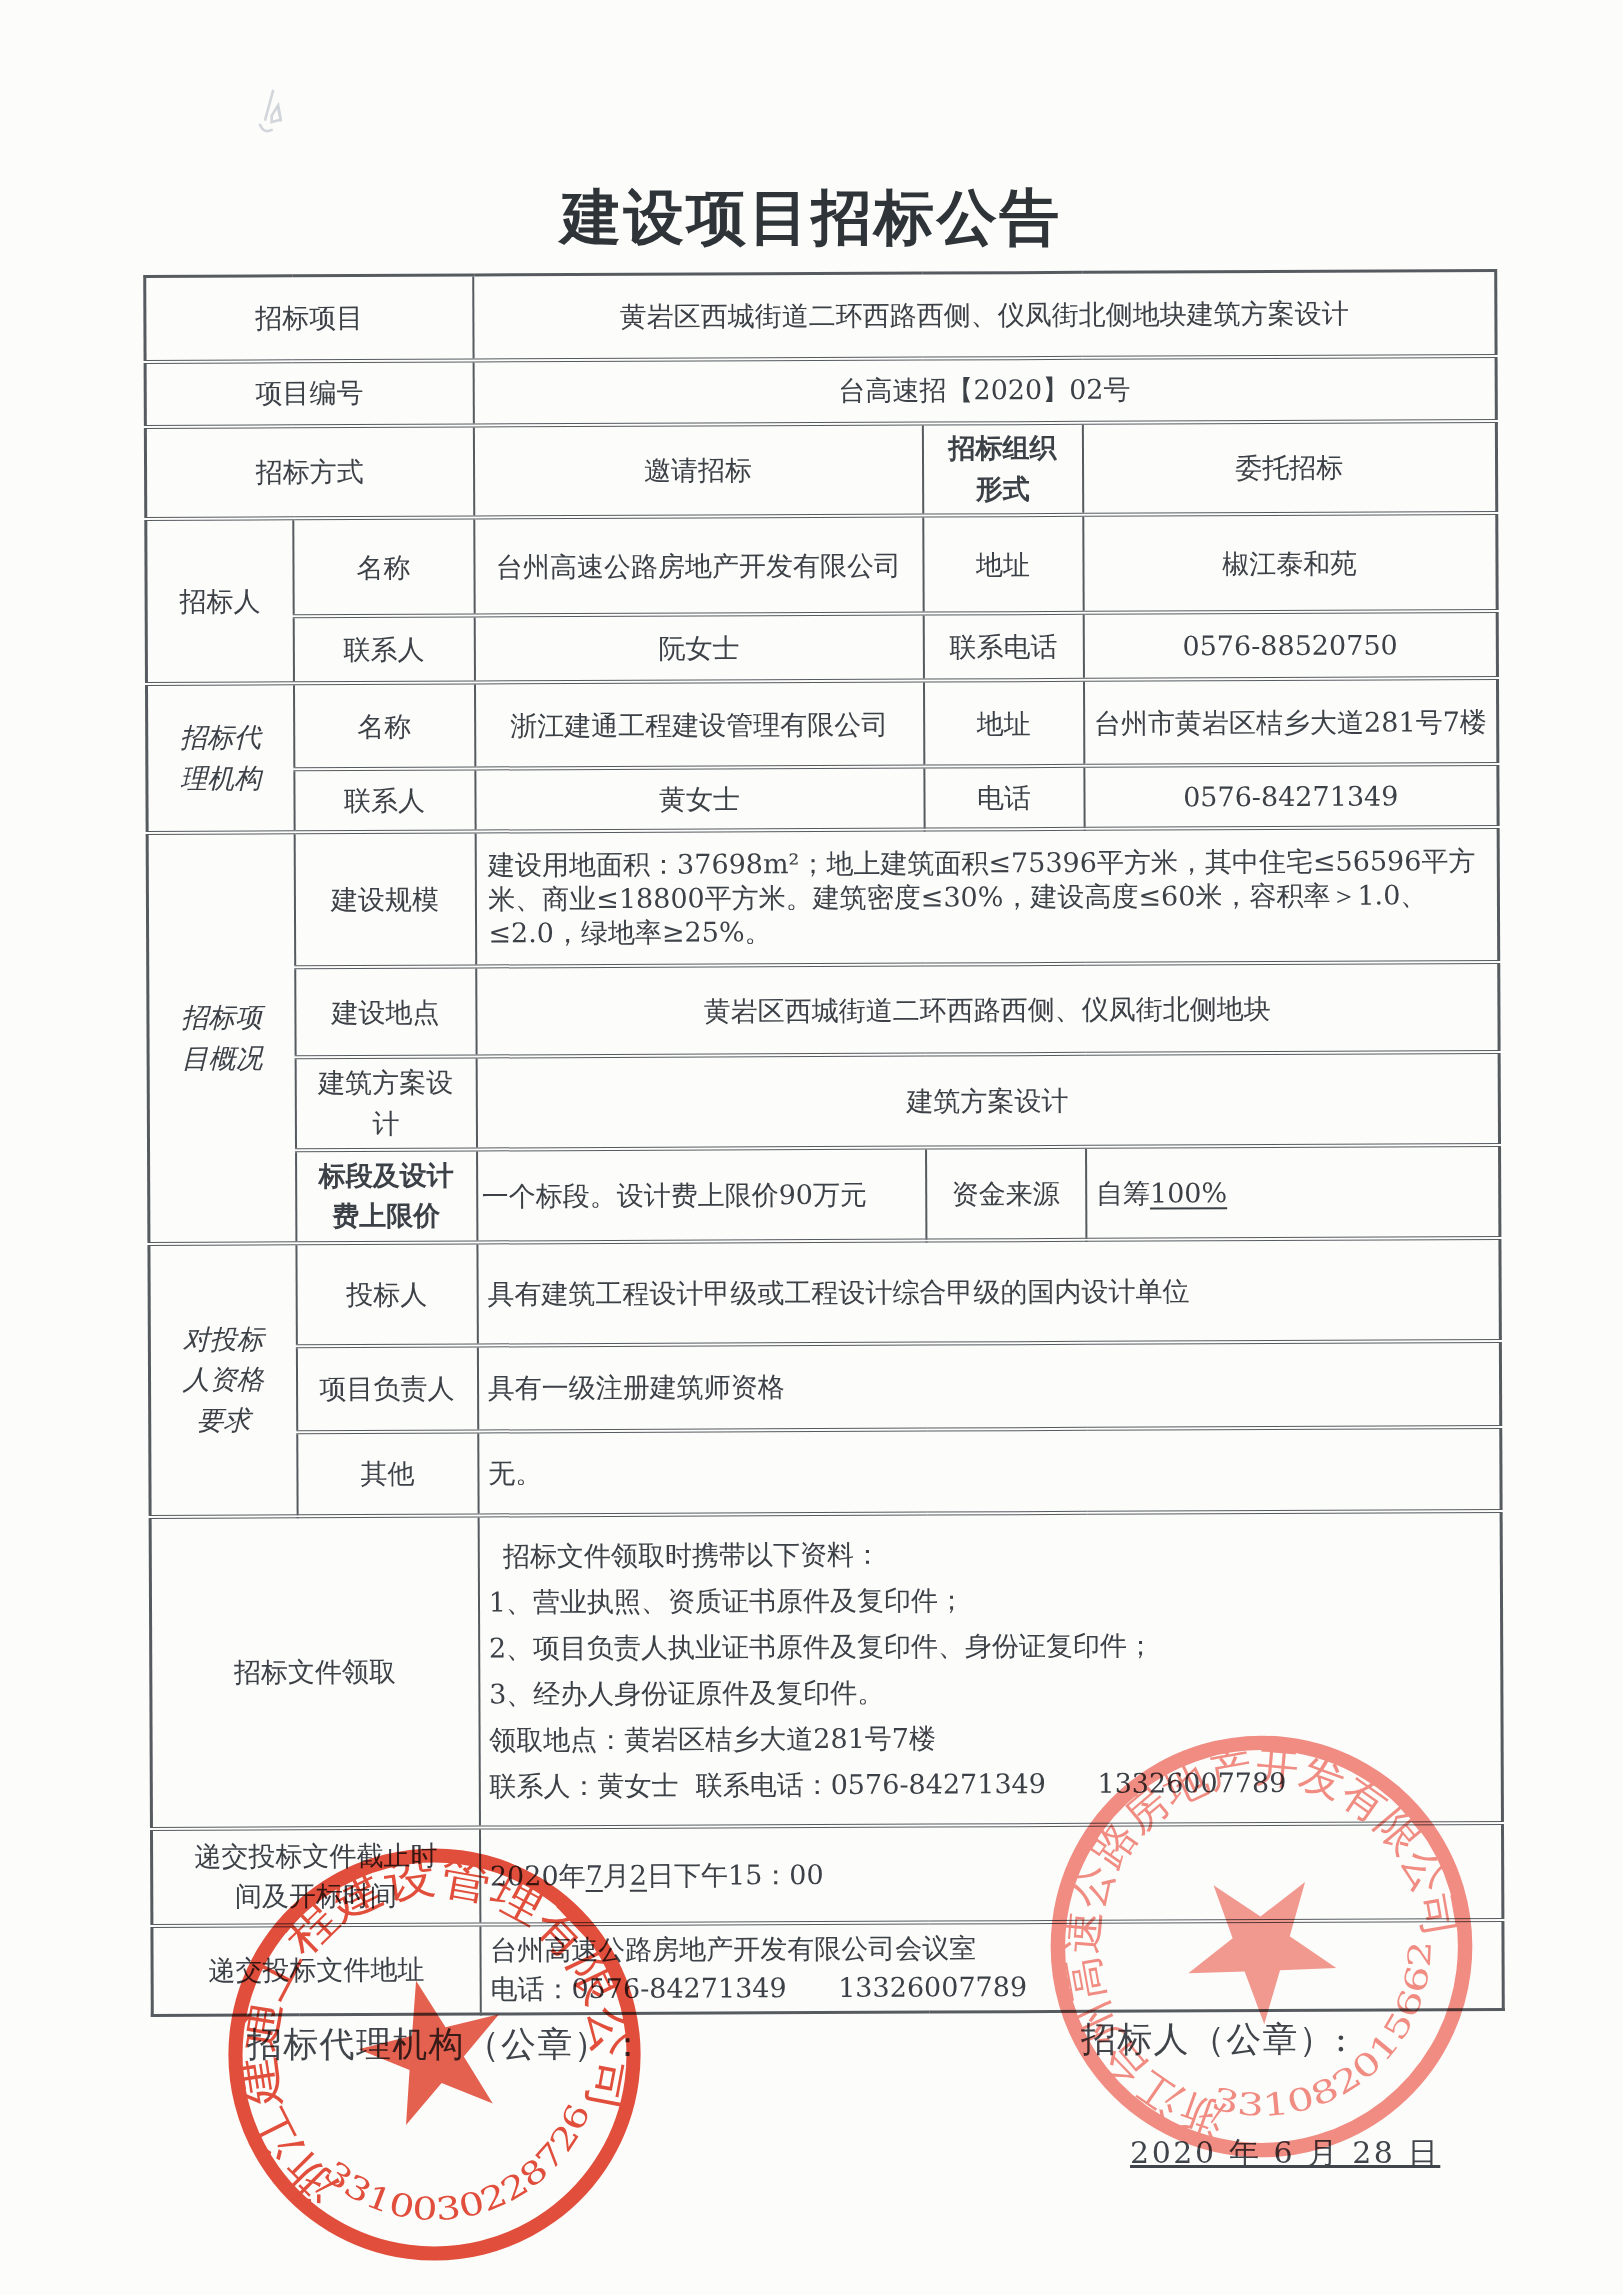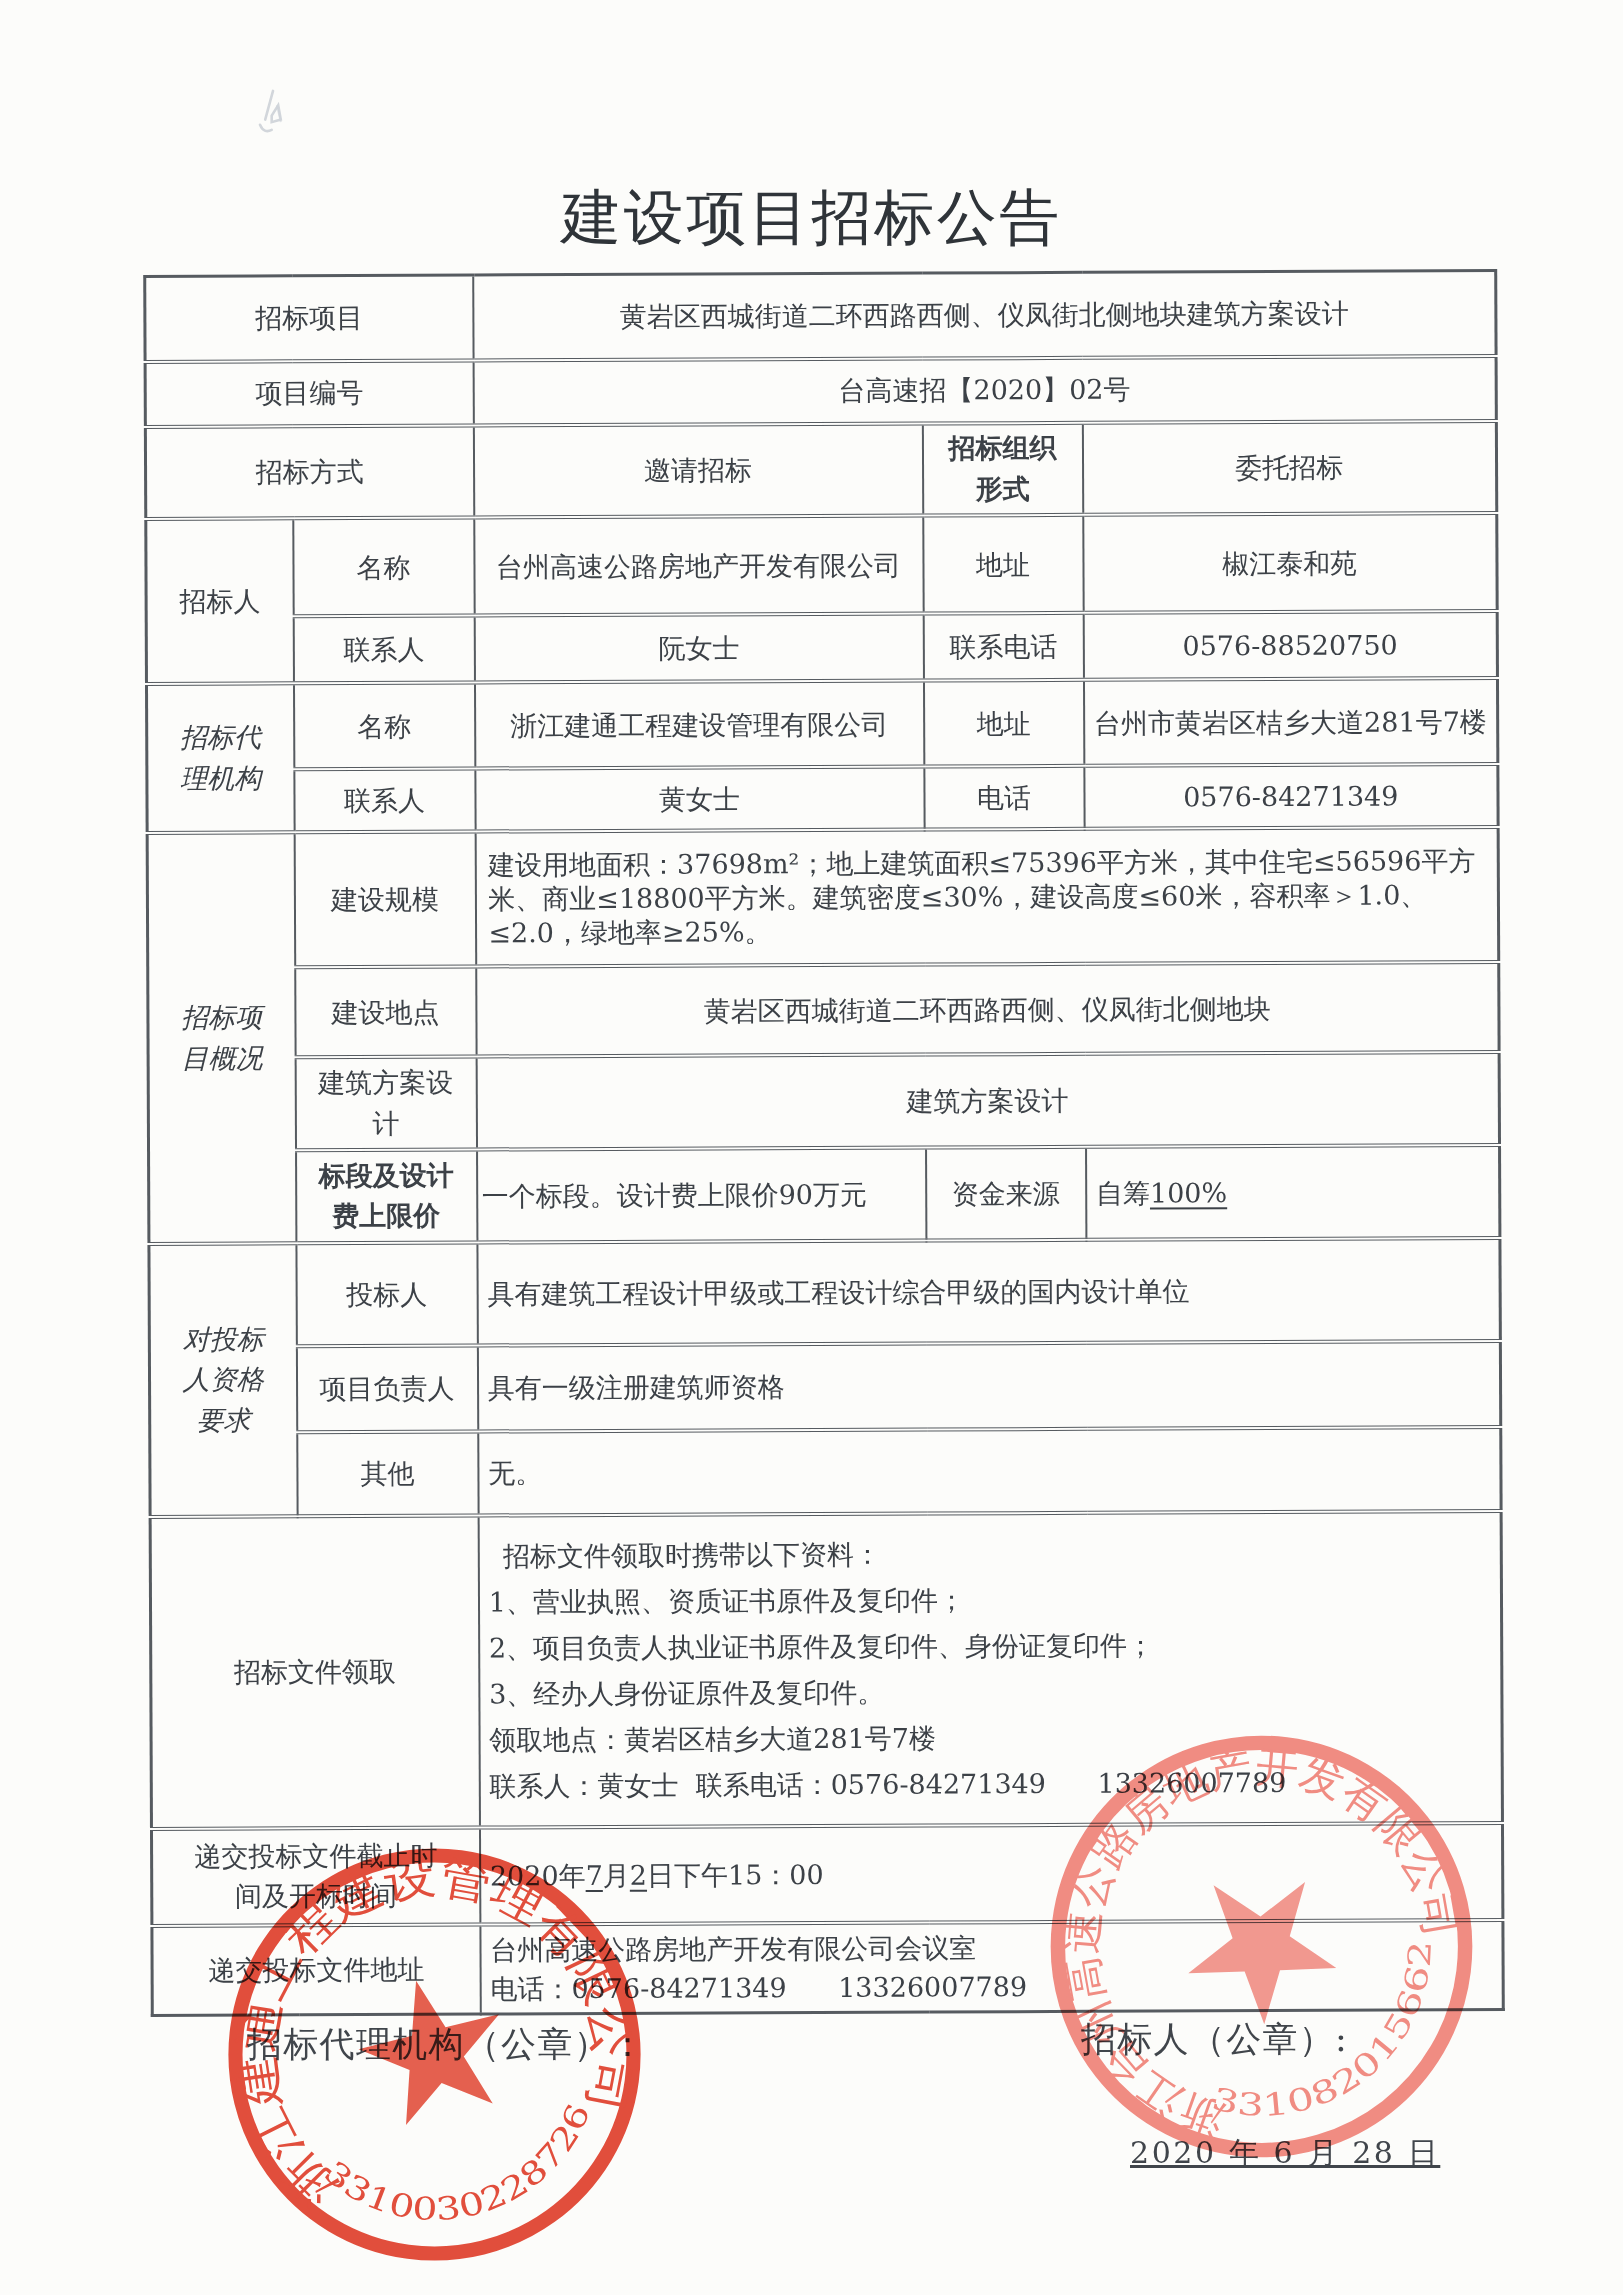--- a/index.html
+++ b/index.html
@@ -9,21 +9,21 @@
     margin:0 auto;
     background:#fcfcfa;
     font-family:"DejaVu Serif","Liberation Serif",serif;
     color:#3c4147;
     overflow:hidden;
   }
   .title{
     position:absolute;top:178px;left:0;width:100%;
     text-align:center;
     font-family:"DejaVu Sans","Liberation Sans",sans-serif;
-    font-size:60px;font-weight:normal;color:#2f3439;letter-spacing:2.6px;
+    font-size:60px;font-weight:bold;color:#2f3439;letter-spacing:2.6px;
   }
   .doc-table{
     position:absolute;left:147px;top:272px;width:1352px;
     border-collapse:collapse;table-layout:fixed;
     border:3.3px solid #565b60;
     transform:rotate(-0.25deg);
     background:transparent;
   }
   .doc-table td{
     border:2px solid #565b60;

